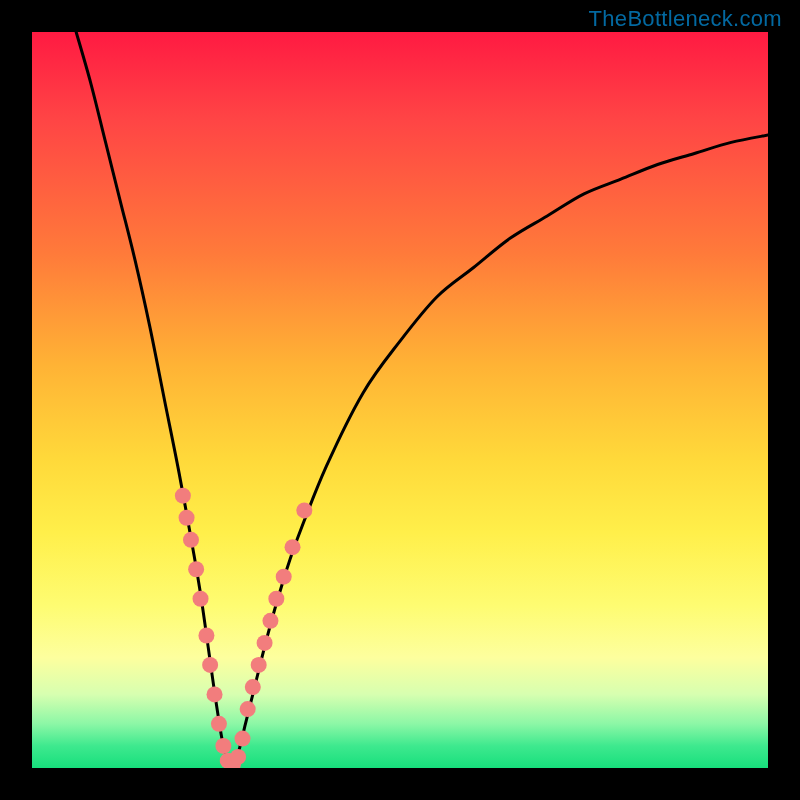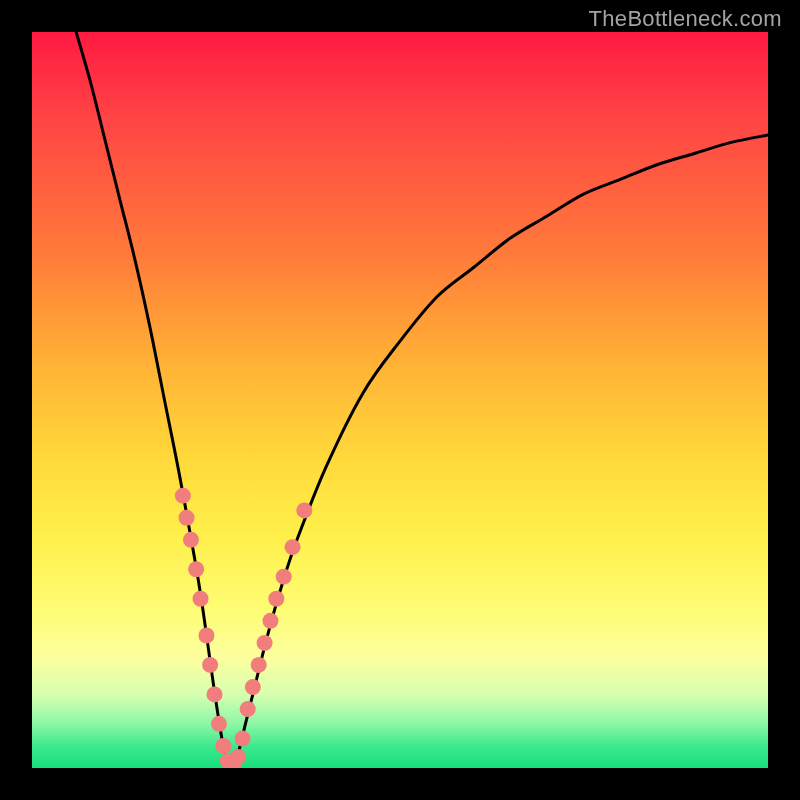--- a/index.html
+++ b/index.html
@@ -37,21 +37,21 @@
       #d7ffb0 90%,
       #8cf7a6 94%,
       #3ee98e 97%,
       #17df7c 100%
     );
   }
   .watermark {
     position: absolute;
     top: 6px;
     right: 18px;
-    color: #a3a3a3;
+    color: #0369a1;
     font-size: 22px;
     letter-spacing: 0.3px;
     font-weight: 500;
   }
   svg.curve {
     position: absolute;
     top: 0;
     left: 0;
     width: 736px;
     height: 736px;

